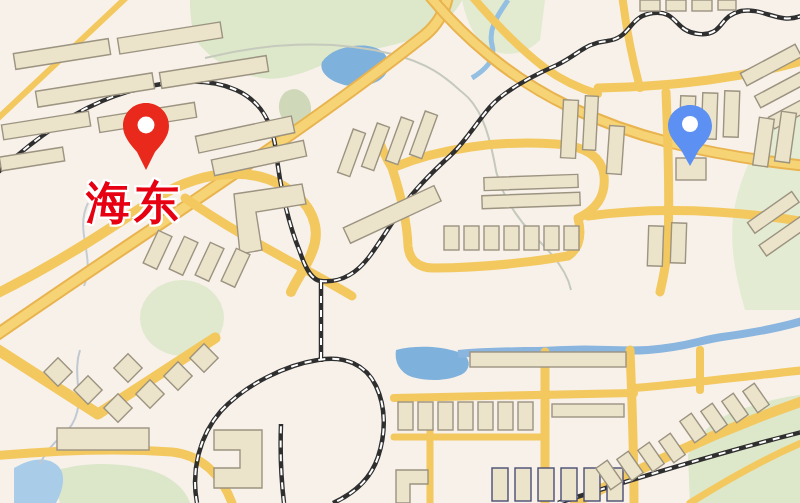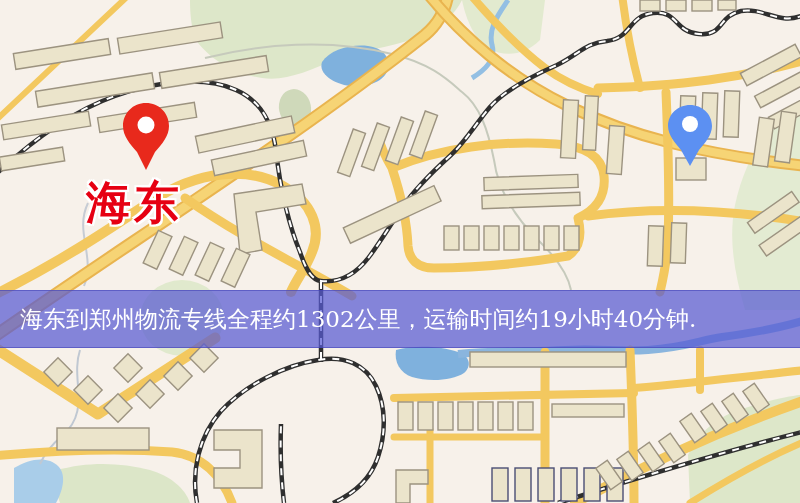--- a/index.html
+++ b/index.html
@@ -214,17 +214,14 @@
     </g>
 
     <g>
       <path fill="#5c90f2" d="M690,105 C678,105 668,114 668,126 C668,135 675,143 681,150 L690,166 L699,150 C705,143 712,135 712,126 C712,114 702,105 690,105 Z"></path>
       <circle cx="690" cy="124" r="8" fill="#ffffff"></circle>
     </g>
   </svg>
 
   <div class="map-label origin-label">海东</div>
 
-  <div class="banner">
-    <span>海东到郑州物流专线全程约1302公里，运输时间约19小时40分钟.</span>
-  </div>
 
 </div>
 
 </body></html>

